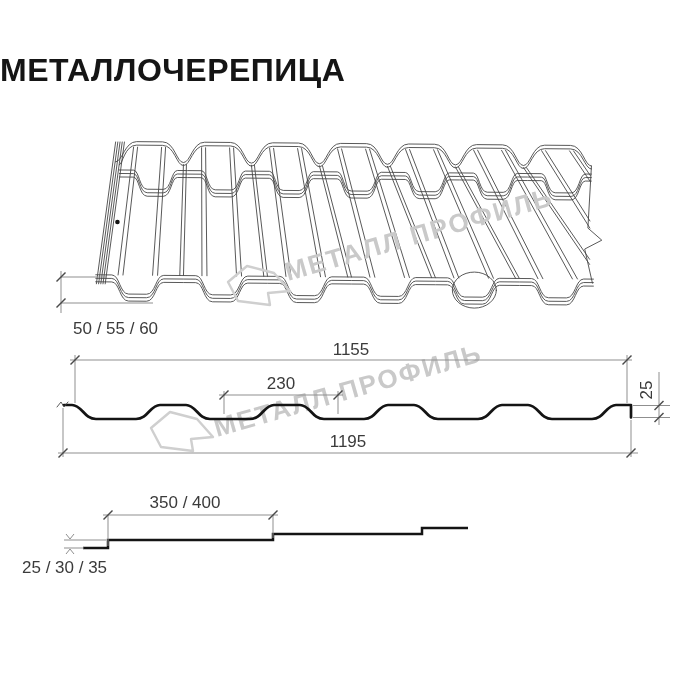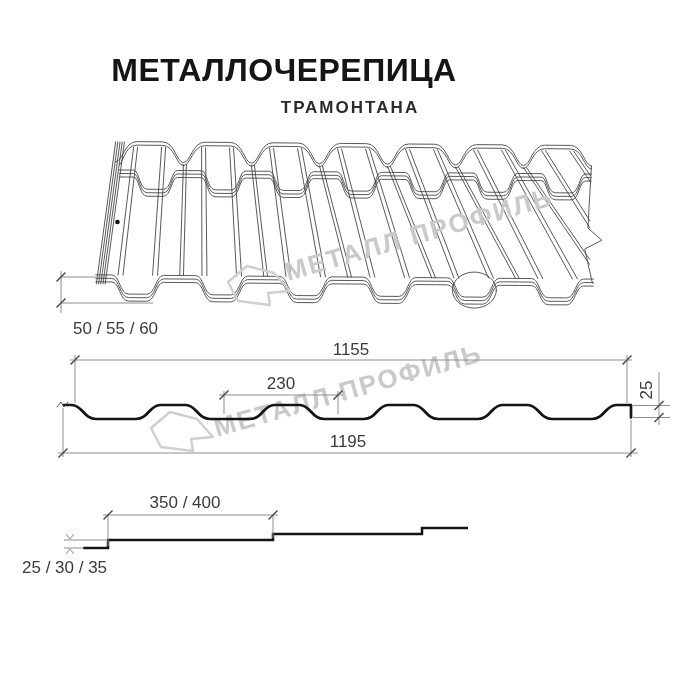--- a/index.html
+++ b/index.html
@@ -1,38 +1,37 @@
 <!DOCTYPE html>
 <html><head>
 <meta charset="utf-8">
 <style>
   html,body{margin:0;padding:0;background:#fff;}
   #page{position:relative;width:700px;height:700px;background:#ffffff;overflow:hidden;
         font-family:"Liberation Sans",sans-serif;}
-  .title{position:absolute;left:0;top:52px;width:568px;text-align:center;
+  .title{position:absolute;left:0;top:52px;width:568px;
          font-size:32px;font-weight:bold;letter-spacing:.5px;color:#151515;}
   .subtitle{position:absolute;left:0;top:98px;width:700px;text-align:center;
          font-size:17px;font-weight:bold;letter-spacing:2px;color:#2b2b2b;}
   svg{position:absolute;left:0;top:0;}
   .tl{fill:none;stroke:#474747;stroke-width:.9;stroke-linejoin:round;stroke-linecap:round;}
   .bold{fill:none;stroke:#141414;stroke-width:2.7;stroke-linejoin:round;stroke-linecap:round;}
   .bold2{fill:none;stroke:#141414;stroke-width:2.5;stroke-linejoin:miter;}
   .dim{fill:none;stroke:#8f8f8f;stroke-width:1;}
   .tick{stroke:#4a4a4a;stroke-width:1.4;}
   .dimtext{font-family:"Liberation Sans",sans-serif;font-size:17px;fill:#3b3b3b;}
   .wm{font-family:"Liberation Sans",sans-serif;font-size:26px;font-weight:bold;
       fill:#c9c9c9;letter-spacing:2px;}
   .wmlogo{fill:none;stroke:#cfcfcf;stroke-width:2.4;stroke-linejoin:round;}
 </style>
 </head>
 <body>
 
 <div id="page">
   <div class="title">МЕТАЛЛОЧЕРЕПИЦА</div>
-  <div class="subtitle">ТРАМОНТАНА</div>
 
   <svg width="700" height="700" viewBox="0 0 700 700">
     <defs>
       <path id="mp-logo" d="M170,412 L197,419 L213,437 L191,439 L193,451 L161,447 L151,428 Z"></path>
     </defs>
 
     <g id="gen-sheet" transform="rotate(0.5 350 215)">
         <path class="tl" d="M115,164 C122,164 124,143.5 136,143.5 L162,143.5 C174,143.5 176,164 183,164 C190,164 192,143.5 204,143.5 L230,143.5 C242,143.5 244,164 251,164 C258,164 260,143.5 272,143.5 L298,143.5 C310,143.5 312,164 319,164 C326,164 328,143.5 340,143.5 L366,143.5 C378,143.5 380,164 387,164 C394,164 396,143.5 408,143.5 L434,143.5 C446,143.5 448,164 455,164 C462,164 464,143.5 476,143.5 L502,143.5 C514,143.5 516,164 523,164 C530,164 532,143.5 544,143.5 L570,143.5 C582,143.5 584,164 591,164"></path>
         <path class="tl" d="M119,167 C122,167 124,147 136,147 L162,147 C174,147 176,167 183,167 C190,167 192,147 204,147 L230,147 C242,147 244,167 251,167 C258,167 260,147 272,147 L298,147 C310,147 312,167 319,167 C326,167 328,147 340,147 L366,147 C378,147 380,167 387,167 C394,167 396,147 408,147 L434,147 C446,147 448,167 455,167 C462,167 464,147 476,147 L502,147 C514,147 516,167 523,167 C530,167 532,147 544,147 L570,147 C582,147 584,167 591,167"></path>
         <path class="tl" d="M119,172 L133,172 c6,0 6,19 14,19 l16,0 c8,0 8,-19 14,-19 L187,172 L201,172 c6,0 6,19 14,19 l16,0 c8,0 8,-19 14,-19 L255,172 L269,172 c6,0 6,19 14,19 l16,0 c8,0 8,-19 14,-19 L323,172 L337,172 c6,0 6,19 14,19 l16,0 c8,0 8,-19 14,-19 L391,172 L405,172 c6,0 6,19 14,19 l16,0 c8,0 8,-19 14,-19 L459,172 L473,172 c6,0 6,19 14,19 l16,0 c8,0 8,-19 14,-19 L527,172 L541,172 c6,0 6,19 14,19 l16,0 c8,0 8,-19 14,-19 L591,172"></path>

